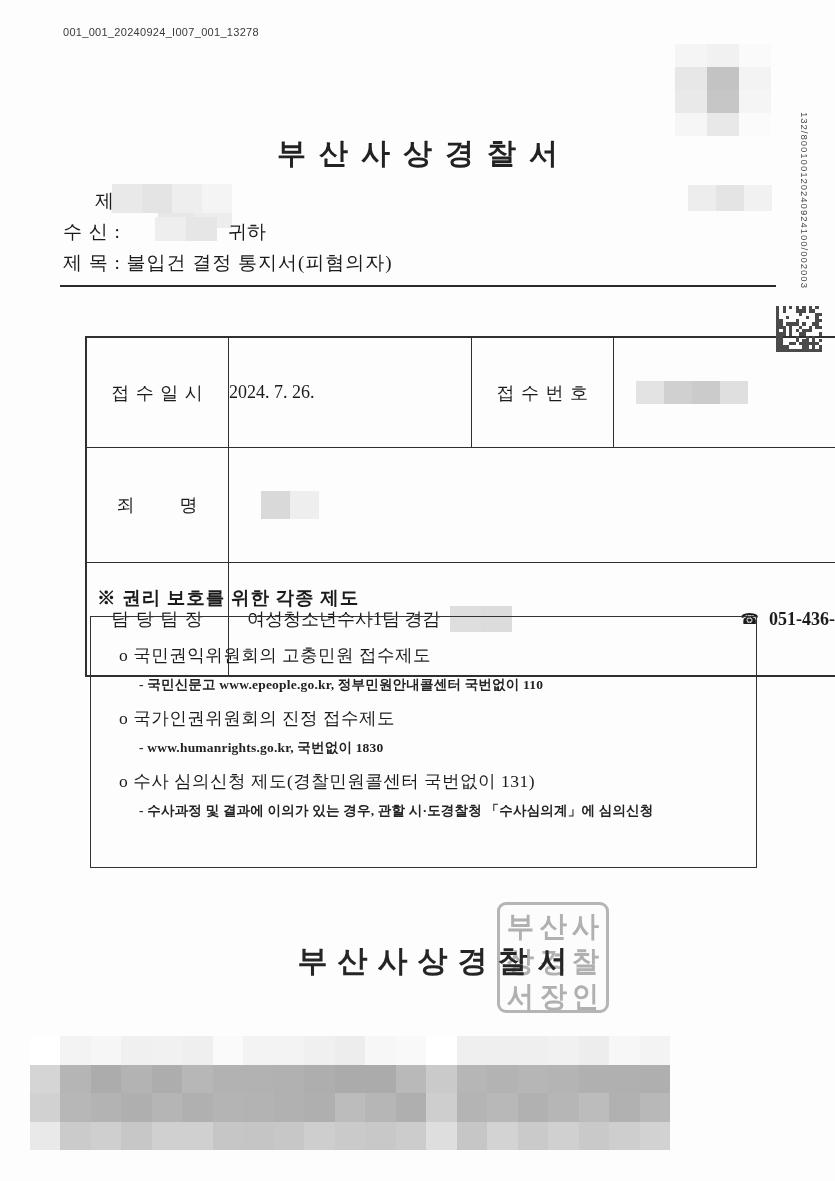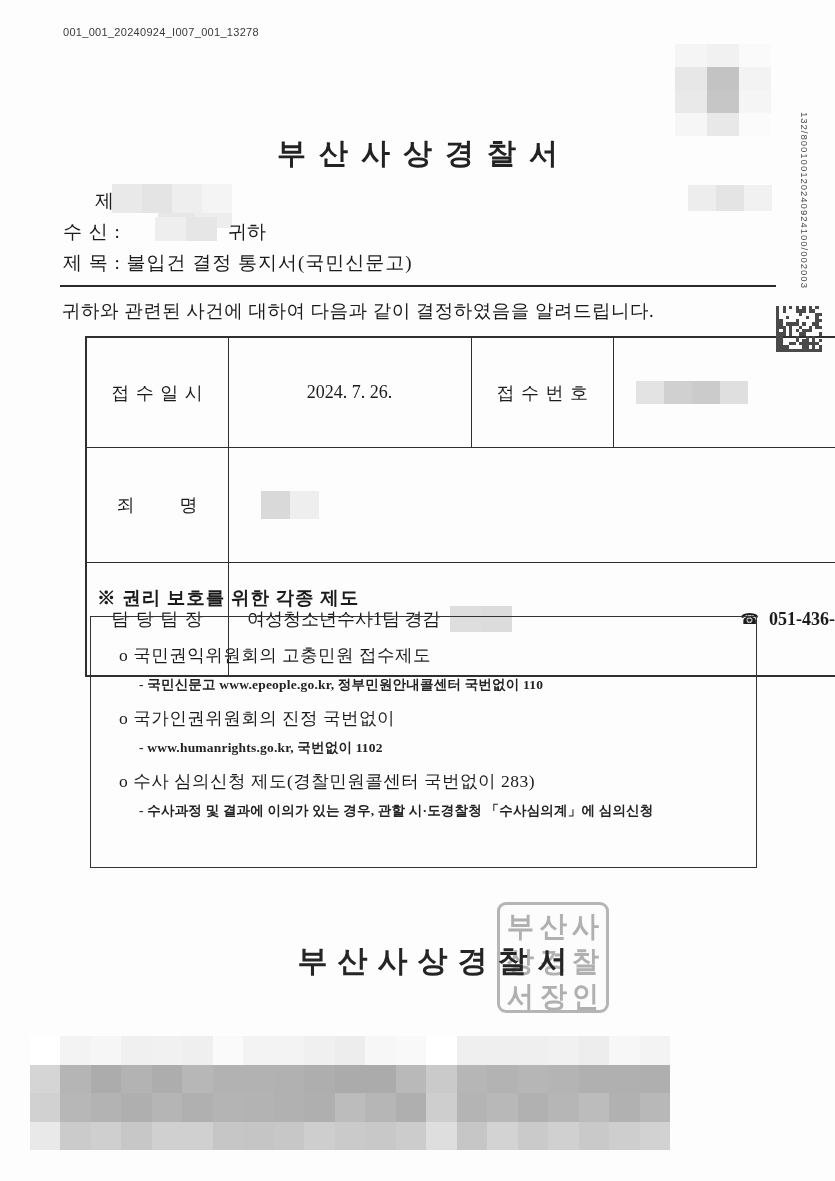--- a/index.html
+++ b/index.html
@@ -20,21 +20,21 @@
   .line-subject{left:63px;top:250px;}
   .rule{left:60px;top:285px;width:716px;height:2px;background:#2a2a2a;}
   .intro{left:62px;top:298px;font-size:18.5px;letter-spacing:.5px;}
 
   
   .info-table{left:85px;top:336px;width:805px;border:2px solid #2f2f2f;border-collapse:collapse;}
   .info-table td{border:1.4px solid #2f2f2f;height:41px;font-size:18px;vertical-align:middle;}
   .info-table td.lbl{width:110px;text-align:center;white-space:pre;letter-spacing:1px;}
   .info-table td.val{padding-left:18px;white-space:pre;}
   .c2{width:192px;} .c3{width:164px;} .c4{width:199px;}
-  .val-center{text-align:center;padding-left:0!important;margin-top:44px;}
+  .val-center{text-align:left;padding-left:0!important;margin-top:44px;}
   .officer-cell{display:flex;align-items:center;gap:10px;padding-right:16px;}
   .phone-wrap{margin-left:auto;display:flex;align-items:center;gap:10px;font-size:17px;}
   .phone-icon{font-size:15px;}
 
   
   .rights-heading{left:97px;top:585px;font-size:18.5px;font-weight:bold;letter-spacing:1px;}
   .rights-box{left:90px;top:616px;width:665px;height:250px;border:1.6px solid #333;}
   .rights-inner{position:absolute;left:28px;top:26px;right:20px;}
   .r-item{margin-bottom:11px;}
   .r-title{font-size:17.5px;letter-spacing:.5px;margin-bottom:9px;white-space:pre;}
@@ -103,25 +103,24 @@
       <div style="background: rgb(241, 241, 241);"></div>
     </div>
 
   <div class="abs hline line-recv">수 신 :</div>
   <div class="abs mosaic" style="left:155px;top:217px;width:62px;height:24px;grid-template-columns:repeat(2,1fr);grid-template-rows:1fr;">
       <div style="background: rgb(238, 238, 238);"></div>
       <div style="background: rgb(230, 230, 230);"></div>
     </div>
   <div class="abs line-recv-suffix">귀하</div>
 
-  <div class="abs hline line-subject">제 목 : 불입건 결정 통지서(국민신문고)</div>
+  <div class="abs hline line-subject">제 목 : 불입건 결정 통지서(피혐의자)</div>
 
   <div class="abs rule"></div>
 
-  <div class="abs intro">귀하와 관련된 사건에 대하여 다음과 같이 결정하였음을 알려드립니다.</div>
 
   <table class="abs info-table">
     <tbody>
         <tr>
       <td class="lbl">접 수 일 시</td>
       <td class="val val-center c2">2024. 7. 26.</td>
       <td class="lbl c3">접 수 번 호</td>
       <td class="val c4">
         <div class="mosaic" style="width:112px;height:23px;grid-template-columns:repeat(4,1fr);grid-template-rows:1fr;margin-left:4px;"><div style="background: rgb(227, 227, 227);"></div><div style="background: rgb(208, 208, 208);"></div><div style="background: rgb(203, 203, 203);"></div><div style="background: rgb(223, 223, 223);"></div></div>
       </td>
@@ -149,25 +148,25 @@
     </table>
 
   <div class="abs rights-heading">※  권리 보호를 위한 각종 제도</div>
   <div class="abs rights-box">
     <div class="rights-inner">
       <div class="r-item">
         <div class="r-title">o 국민권익위원회의 고충민원 접수제도</div>
         <div class="r-detail">- 국민신문고 www.epeople.go.kr, 정부민원안내콜센터 국번없이 110</div>
       </div>
       <div class="r-item">
-        <div class="r-title">o 국가인권위원회의 진정 국번없이</div>
-        <div class="r-detail">- www.humanrights.go.kr, 국번없이 1102</div>
+        <div class="r-title">o 국가인권위원회의 진정 접수제도</div>
+        <div class="r-detail">- www.humanrights.go.kr, 국번없이 1830</div>
       </div>
       <div class="r-item">
-        <div class="r-title">o 수사 심의신청 제도(경찰민원콜센터 국번없이 283)</div>
+        <div class="r-title">o 수사 심의신청 제도(경찰민원콜센터 국번없이 131)</div>
         <div class="r-detail">- 수사과정 및 결과에 이의가 있는 경우, 관할 시·도경찰청 「수사심의계」에 심의신청</div>
       </div>
     </div>
   </div>
 
   <div class="abs closing">부산사상경찰서</div>
   <div class="abs stamp">
     <span>부</span>
     <span>산</span>
     <span>사</span>

